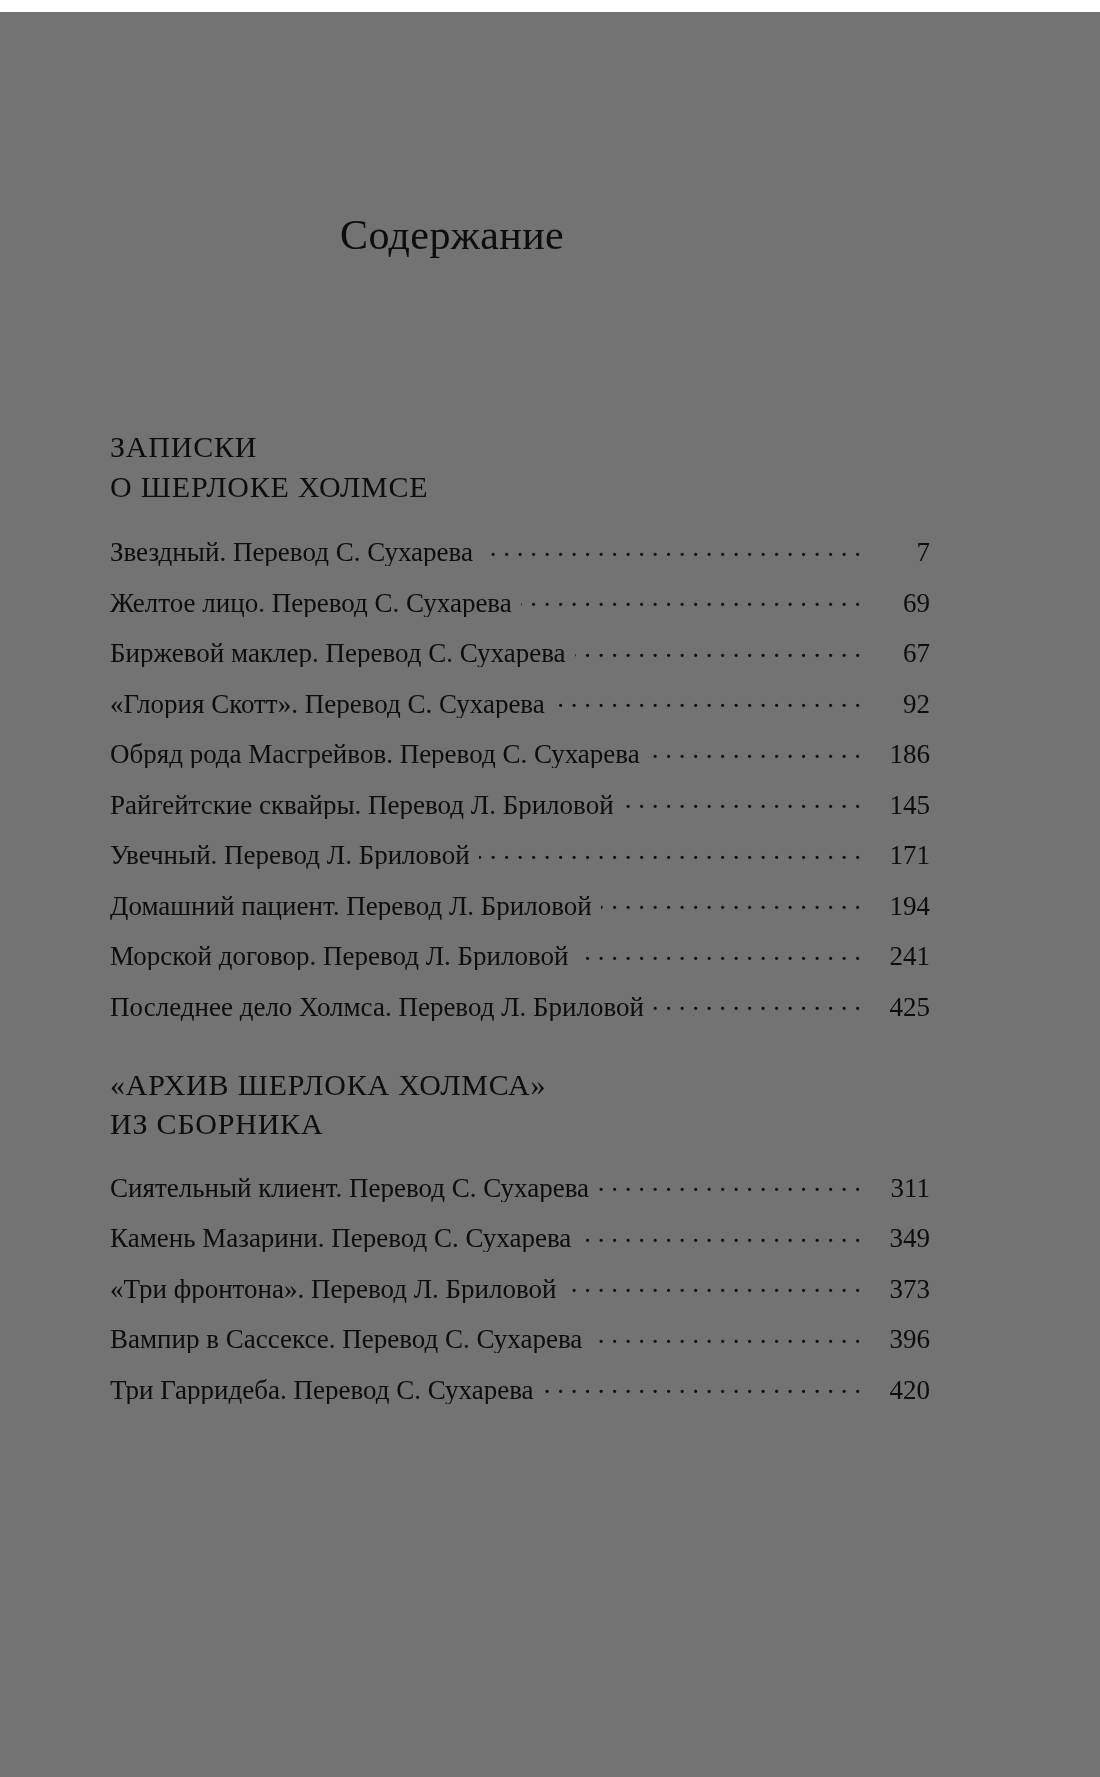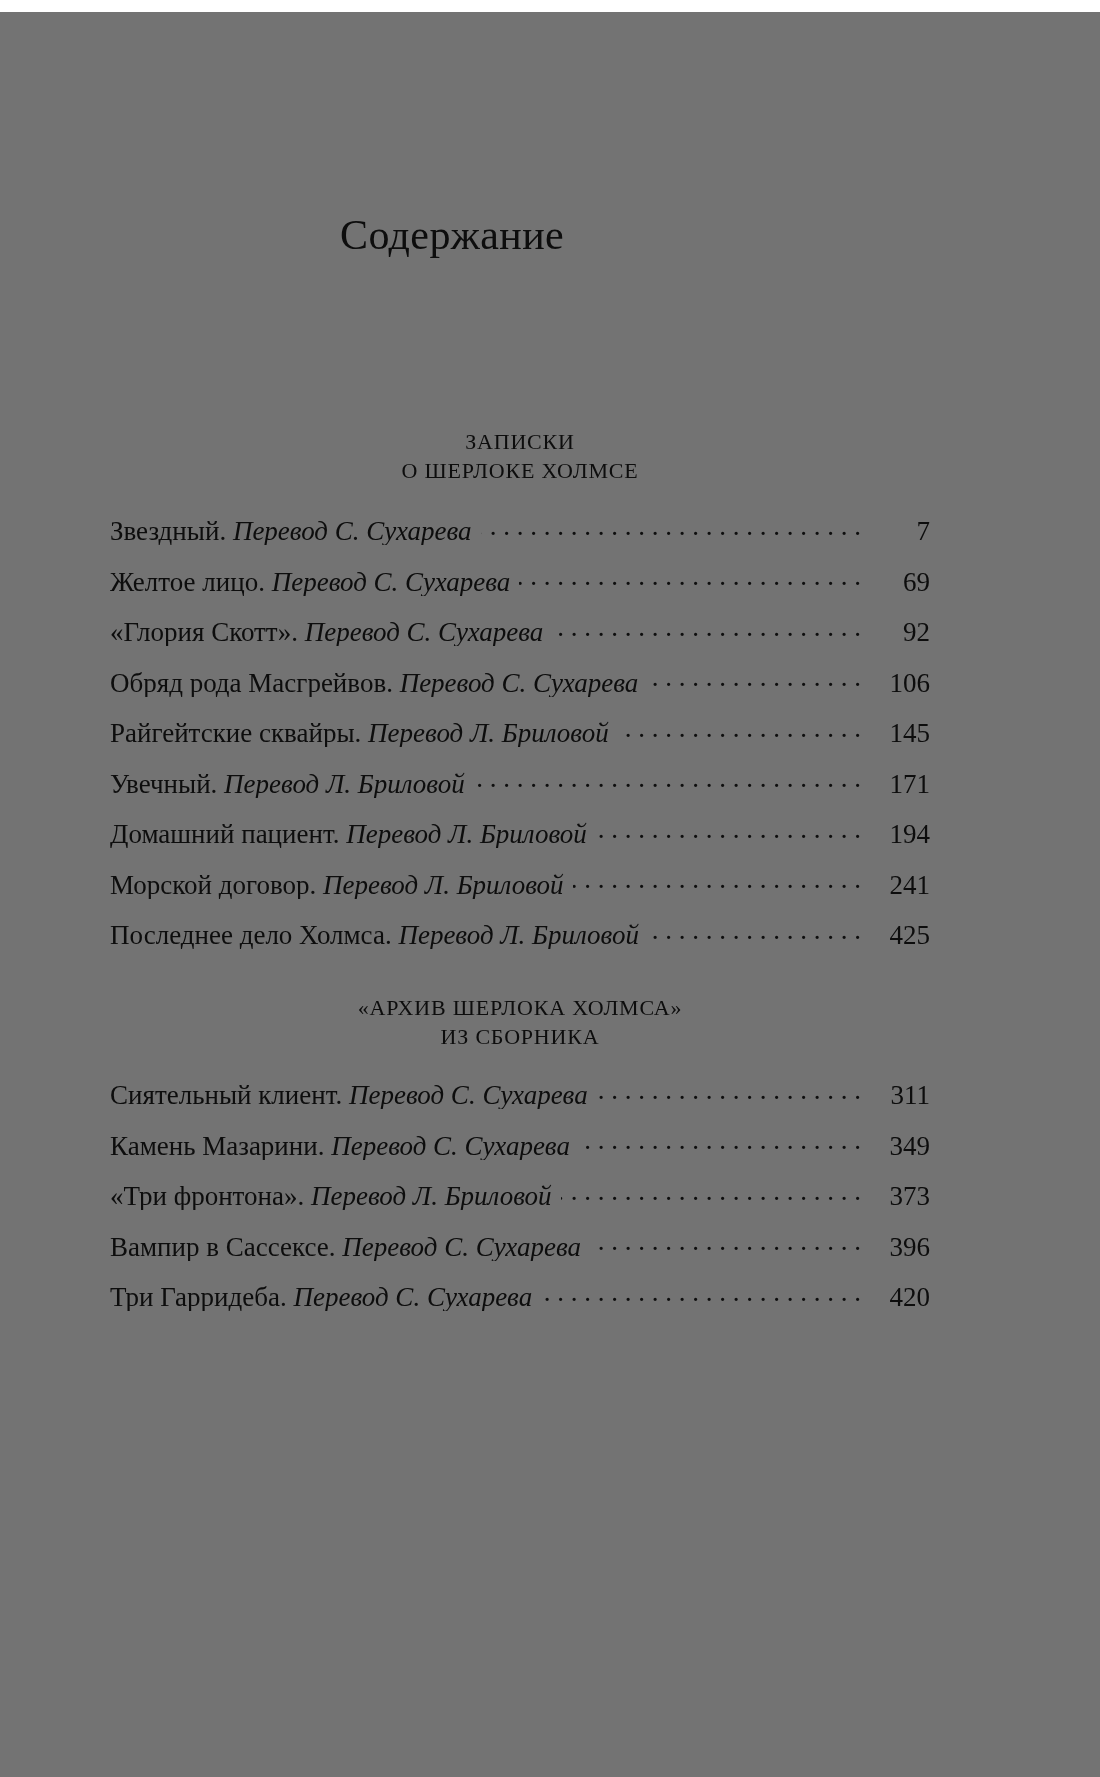--- a/index.html
+++ b/index.html
@@ -35,22 +35,21 @@
   
   .content-block {
     position: absolute;
     left: 110px;
     top: 415px;
     width: 820px;
   }
 
   
   .section-heading {
-    text-align: center;
-    font-size: 22px;
+    font-size: 30px;
     line-height: 1.32;
     letter-spacing: 0.8px;
     font-weight: 400;
     margin: 0 0 28px 0;
     padding: 0;
   }
   .section-heading .line {
     display: block;
     white-space: nowrap;
   }
@@ -81,21 +80,20 @@
     max-width: 690px;
     overflow: hidden;
   }
 
   .entry-title {
     font-style: normal;
     text-align: right;
   }
 
   .entry-translator {
-    font-style: italic;
   }
 
   .toc-leader {
     flex: 1 1 auto;
     overflow: hidden;
     position: relative;
     height: 1em;
     margin: 0 7px 0 9px;
   }
   .toc-leader::before {
@@ -141,33 +139,41 @@
       <li class="toc-entry">
         <span class="toc-label">
           <span class="entry-title">Желтое лицо.</span>
           <span class="entry-translator">Перевод С. Сухарева</span>
         </span>
         <span class="toc-leader"></span>
         <span class="toc-page">69</span>
       </li>
       <li class="toc-entry">
         <span class="toc-label">
+          <span class="entry-title">Биржевой маклер.</span>
+          <span class="entry-translator">Перевод С. Сухарева</span>
+        </span>
+        <span class="toc-leader"></span>
+        <span class="toc-page">67</span>
+      </li>
+      <li class="toc-entry">
+        <span class="toc-label">
           <span class="entry-title">«Глория Скотт».</span>
           <span class="entry-translator">Перевод С. Сухарева</span>
         </span>
         <span class="toc-leader"></span>
         <span class="toc-page">92</span>
       </li>
       <li class="toc-entry">
         <span class="toc-label">
           <span class="entry-title">Обряд рода Масгрейвов.</span>
           <span class="entry-translator">Перевод С. Сухарева</span>
         </span>
         <span class="toc-leader"></span>
-        <span class="toc-page">106</span>
+        <span class="toc-page">186</span>
       </li>
       <li class="toc-entry">
         <span class="toc-label">
           <span class="entry-title">Райгейтские сквайры.</span>
           <span class="entry-translator">Перевод Л. Бриловой</span>
         </span>
         <span class="toc-leader"></span>
         <span class="toc-page">145</span>
       </li>
       <li class="toc-entry">

